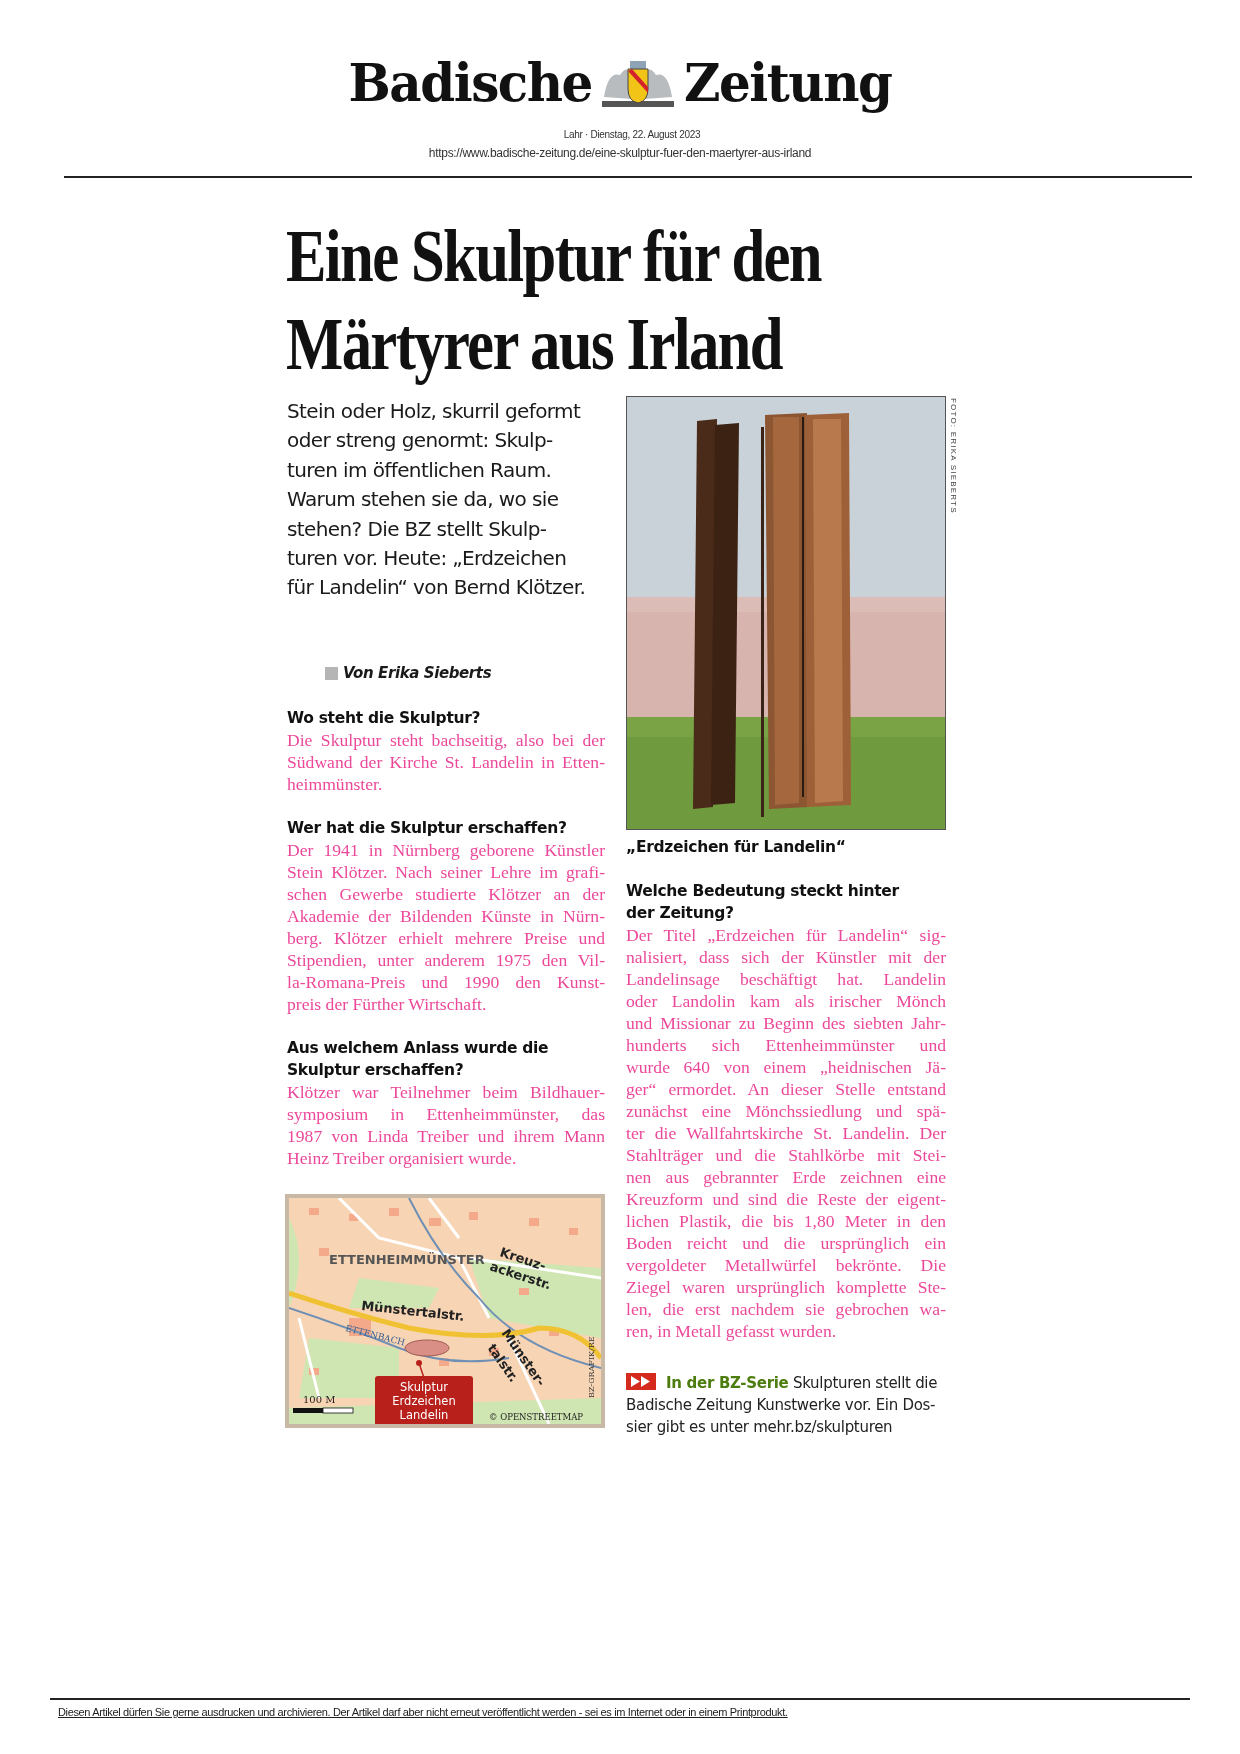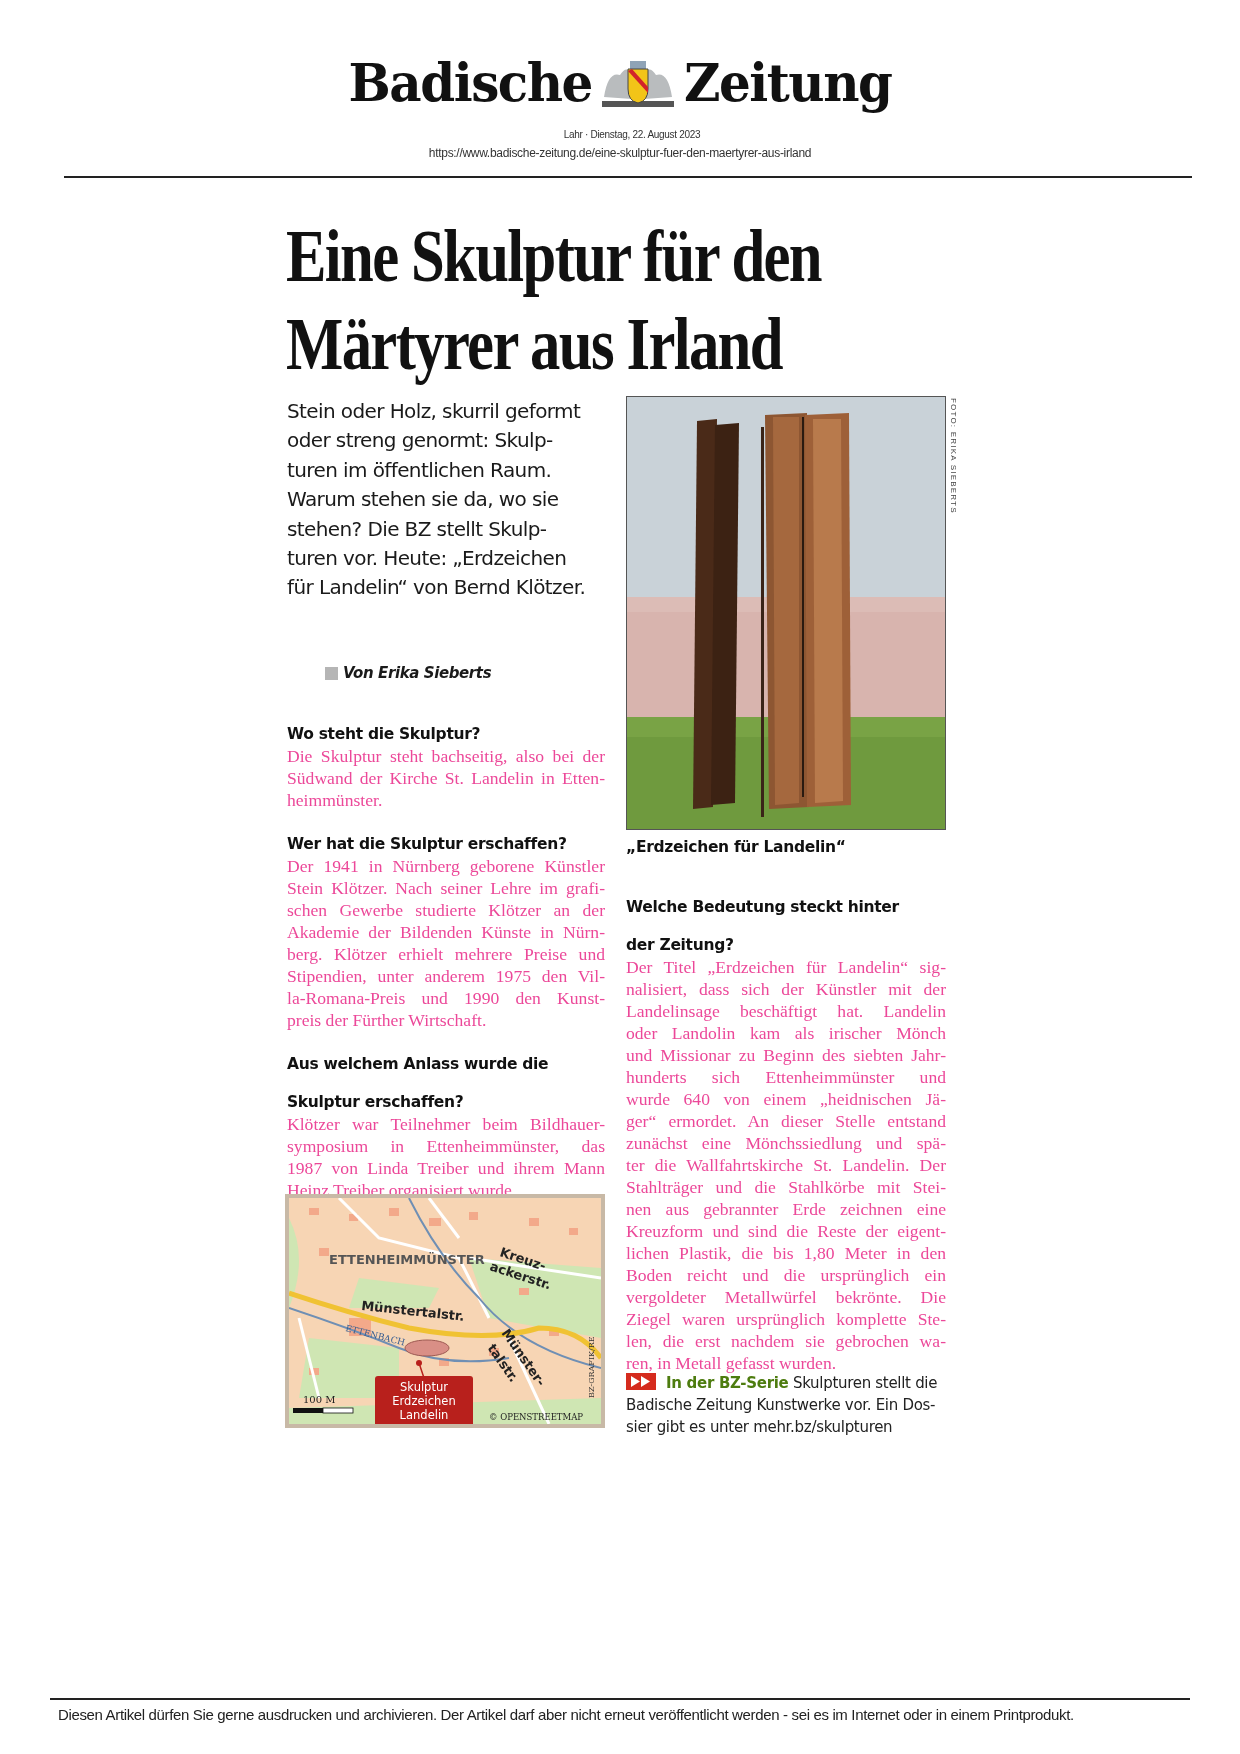--- a/index.html
+++ b/index.html
@@ -19,21 +19,21 @@
 
   
   .intro { left: 287px; top: 397px; width: 320px; font-family: "DejaVu Sans", sans-serif; font-size: 20px; line-height: 29.4px; color: #1a1a1a; letter-spacing: -0.6px; }
   .intro .kicker { color: #b0241f; font-weight: bold; letter-spacing: 2px; font-size: 17px; }
   .intro-line { display: block; white-space: nowrap; }
 
   .byline { left: 287px; top: 664px; font-family: "DejaVu Sans", sans-serif; font-size: 15px; font-weight: bold; font-style: italic; color: #1a1a1a; display: flex; align-items: center; letter-spacing: -0.4px; padding-left: 38px; }
   .byline-square { width: 13px; height: 13px; background: #b5b5b5; margin-right: 5px; }
 
   
-  .qa-head { font-family: "DejaVu Sans", sans-serif; font-weight: bold; font-size: 15.5px; line-height: 22px; color: #111; letter-spacing: -0.3px; margin-top: 16px; }
+  .qa-head { font-family: "DejaVu Sans", sans-serif; font-weight: bold; font-size: 15.5px; line-height: 22px; color: #111; letter-spacing: -0.3px; }
   .qa-body { font-family: "Liberation Serif", serif; font-size: 17.6px; line-height: 22px; color: #ec4899; text-align: justify; }
   .qa-body .ln { display: block; text-align: justify; text-align-last: justify; white-space: nowrap; }
   .qa-body .ln.last { text-align-last: left; }
   .block { position: absolute; width: 318px; }
 
   
   .photo { left: 626px; top: 396px; width: 320px; height: 434px; overflow: hidden; border: 1px solid #555; box-sizing: border-box; }
   .photo-credit { left: 949px; top: 398px; font-family: "Liberation Sans", sans-serif; font-size: 8px; color: #444; writing-mode: vertical-rl; letter-spacing: 1.2px; }
   .caption { left: 626px; top: 838px; font-family: "DejaVu Sans", sans-serif; font-weight: bold; font-size: 15.5px; color: #111; letter-spacing: -0.3px; }
 
@@ -41,21 +41,21 @@
   .series { left: 626px; top: 1372px; width: 330px; font-family: "DejaVu Sans", sans-serif; font-size: 15px; line-height: 22px; color: #222; letter-spacing: -0.3px; }
   .series .ln { display: block; white-space: nowrap; }
   .series-icon { display: inline-block; width: 30px; height: 17px; background: #d52b1e; vertical-align: -2px; margin-right: 10px; position: relative; }
   .series-bold { font-weight: bold; color: #4d7c0f; margin-top: 25px; }
 
   
   .map { left: 285px; top: 1194px; width: 320px; height: 234px; overflow: hidden; border: 4px solid #c8b9a6; box-sizing: border-box; background: #a16207; }
 
   
   .rule-bottom { left: 50px; top: 1698px; width: 1140px; height: 2px; background: #222; }
-  .footer { left: 58px; top: 1706px; font-family: "Liberation Sans", sans-serif; font-size: 15px; color: #222; letter-spacing: -0.35px; white-space: nowrap; }
+  .footer { left: 58px; top: 1706px; font-family: "Liberation Sans", sans-serif; font-size: 11px; color: #222; letter-spacing: -0.35px; white-space: nowrap; text-decoration: underline; }
 </style>
 </head>
 <body>
 
 <div class="abs masthead">
   <span class="mast-word">Badische</span>
   <span class="crest">
     <svg width="80" height="52" viewBox="0 0 80 52">
       <rect x="4" y="44" width="72" height="6" fill="#555"></rect>
       <path d="M6 40 Q10 14 22 18 Q28 8 34 16 L34 42 Z" fill="#b9bcbe"></path>

